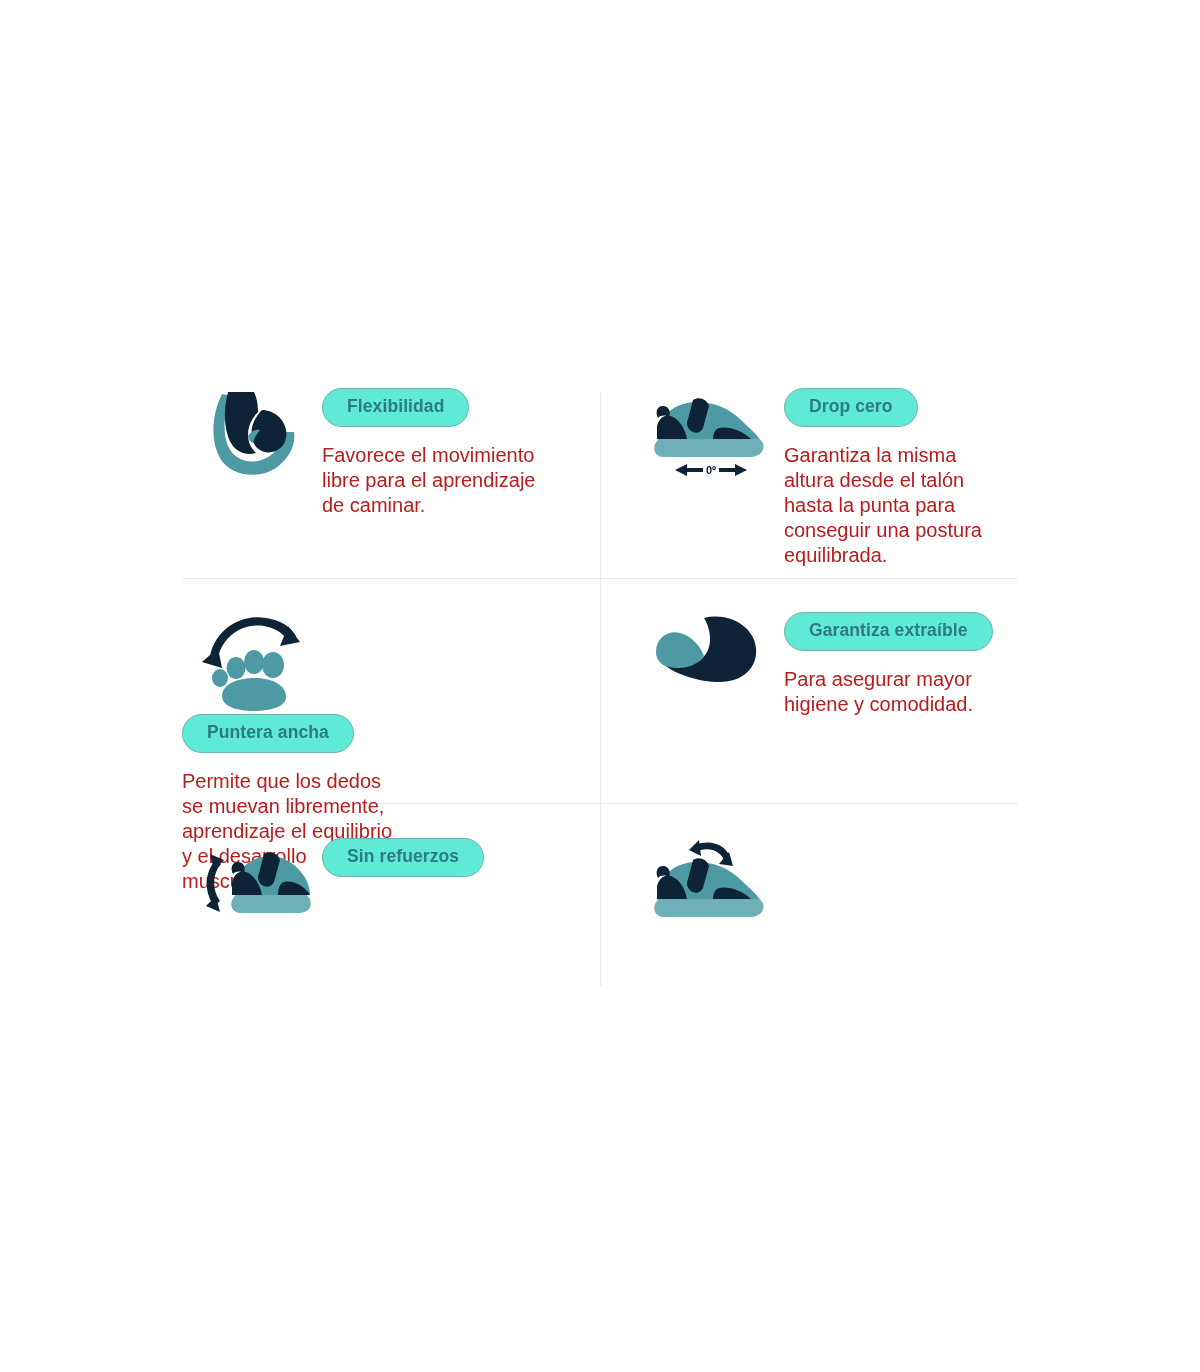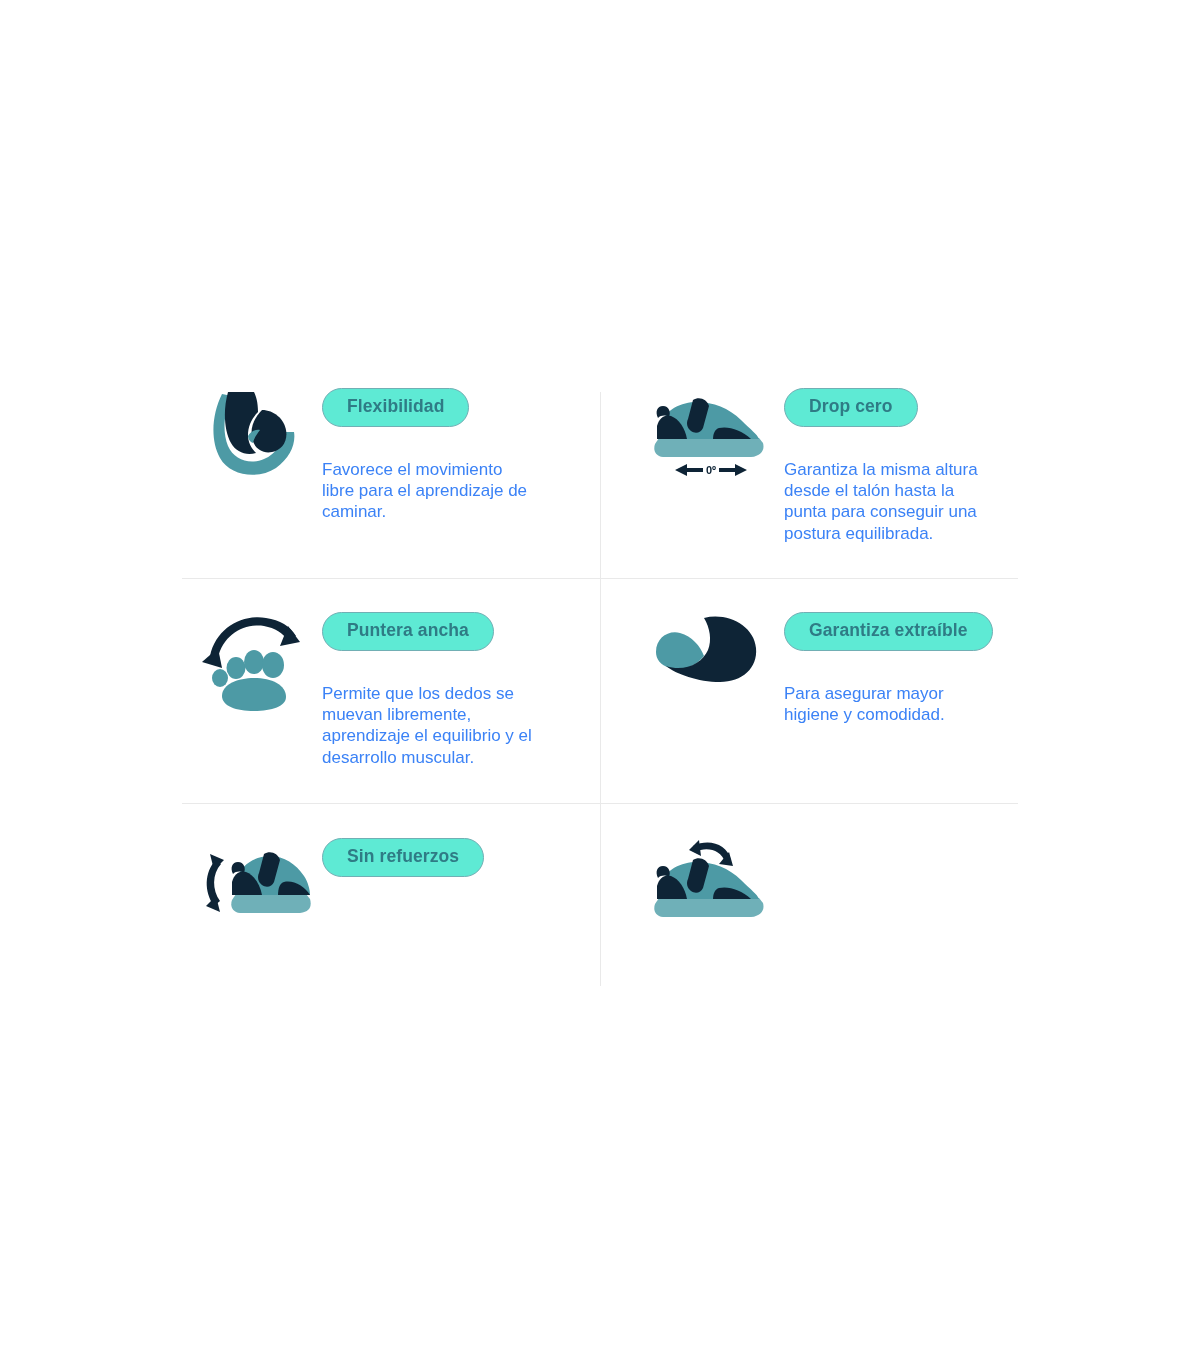--- a/index.html
+++ b/index.html
@@ -43,21 +43,21 @@
   }
 
   .cell {
     position: absolute;
     width: 400px;
     display: flex;
     align-items: flex-start;
   }
   .cell.c0 { left: 0px;   top: 8px; }
   .cell.c1 { left: 454px; top: 8px; }
-  .cell.c2 { left: 0px;   top: 232px; }
+  .cell.c2 { left: 0px;   top: 232px; flex-direction: column; }
   .cell.c3 { left: 454px; top: 232px; }
   .cell.c4 { left: 0px;   top: 458px; }
   .cell.c5 { left: 454px; top: 458px; }
 
   .icon-wrap {
     width: 140px;
     min-width: 140px;
     height: 100px;
     display: flex;
     align-items: flex-start;
@@ -80,23 +80,23 @@
     font-size: 17.5px;
     font-weight: bold;
     letter-spacing: 0.1px;
     padding: 9px 24px 10px 24px;
     line-height: 1;
     background: #5eead4;
     white-space: nowrap;
   }
 
   .desc {
-    margin-top: 32px;
-    color: #3b82f6;
-    font-size: 17px;
+    margin-top: 16px;
+    color: #b91c1c;
+    font-size: 20px;
     line-height: 1.26;
     max-width: 215px;
     white-space: pre-line;
   }
   .cell.c1 .desc,
   .cell.c3 .desc,
   .cell.c5 .desc { max-width: 212px; }
 
   svg { display: block; overflow: visible; }
 </style>

